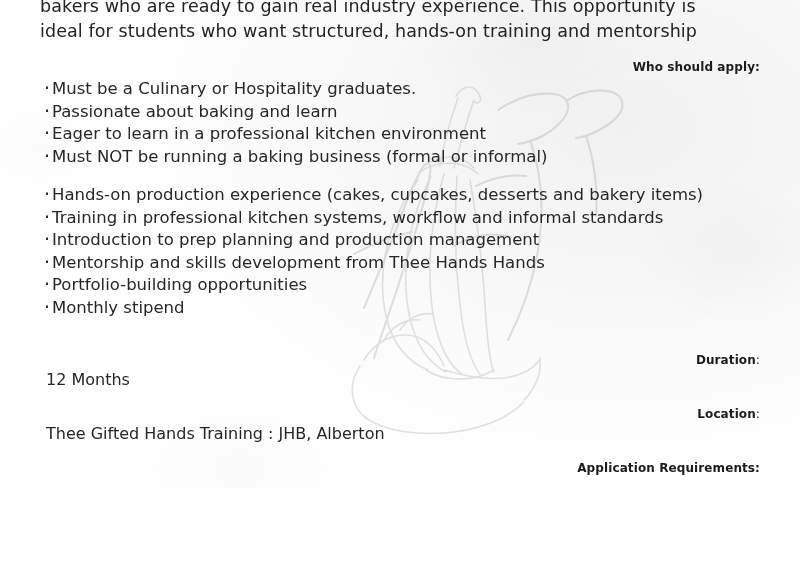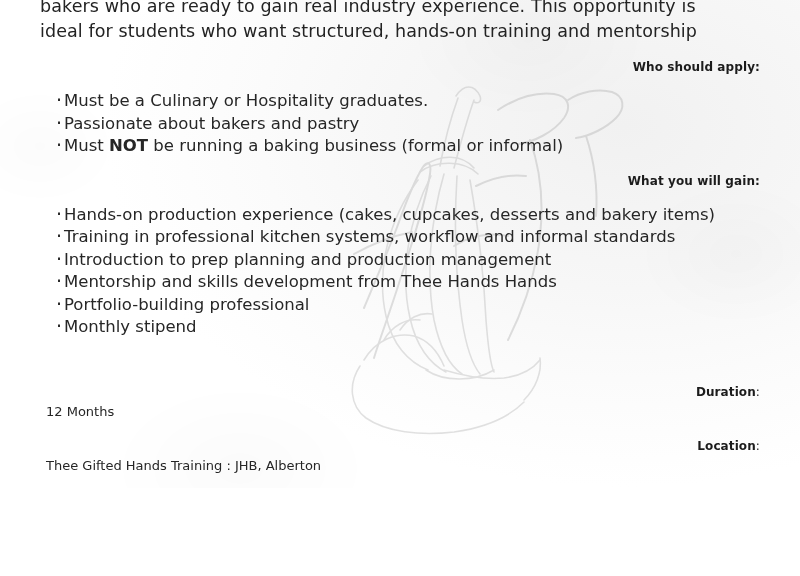--- a/index.html
+++ b/index.html
@@ -78,44 +78,44 @@
     color: #1c1c1c;
     letter-spacing: .1px;
     padding-left: 6px;
     margin: 0 0 2px 0;
     text-align: right;
   }
   .heading .thin { font-weight: normal; }
 
   ul.bullets {
     list-style: none;
-    margin: 16px;
+    margin: 4px;
     padding: 0;
   }
   ul.bullets li {
     font-size: 16.5px;
     line-height: 22.5px;
     color: #262626;
     padding-left: 8px;
     position: relative;
     white-space: nowrap;
   }
   ul.bullets li::before {
     content: "\00B7";
     position: absolute;
     left: 0;
     top: -1px;
     font-size: 19px;
     line-height: 22.5px;
     color: #262626;
   }
-  ul.bullets li b { font-weight: bold; }
+  ul.bullets li b { font-weight: normal; }
 
   .plainline {
-    font-size: 13px;
+    font-size: 16px;
     line-height: 22px;
     color: #262626;
     padding-left: 6px;
     white-space: nowrap;
   }
   .gap-md { height: 14px; }
 </style>
 </head>
 <body>
 
@@ -167,33 +167,33 @@
 
     <p class="intro">
       <span class="line">bakers who are ready to gain real industry experience. This opportunity is</span>
       <span class="line">ideal for students who want structured, hands-on training and mentorship</span>
     </p>
 
     <div class="section">
       <div class="heading">Who should apply:</div>
       <ul class="bullets">
         <li>Must be a Culinary or Hospitality  graduates.</li>
-        <li>Passionate about bakers and pastry</li>
+        <li>Passionate about baking and learn</li>
+        <li>Eager to learn in a professional kitchen environment</li>
         <li>Must <b>NOT</b> be running a baking business (formal or informal)</li>
       </ul>
     </div>
 
     <div class="section">
-      <div class="heading">What you will gain:</div>
       <ul class="bullets">
         <li>Hands-on production experience (cakes, cupcakes, desserts and bakery items)</li>
         <li>Training in professional kitchen systems, workflow and informal standards</li>
         <li>Introduction to prep planning and production management</li>
         <li>Mentorship and skills development from Thee Hands Hands</li>
-        <li>Portfolio-building professional</li>
+        <li>Portfolio-building opportunities</li>
         <li>Monthly stipend</li>
       </ul>
     </div>
 
     <div class="gap-md"></div>
 
     <div class="section">
       <div class="heading"><span>Duration</span><span class="thin">:</span></div>
       <div class="plainline">12 Months</div>
     </div>

